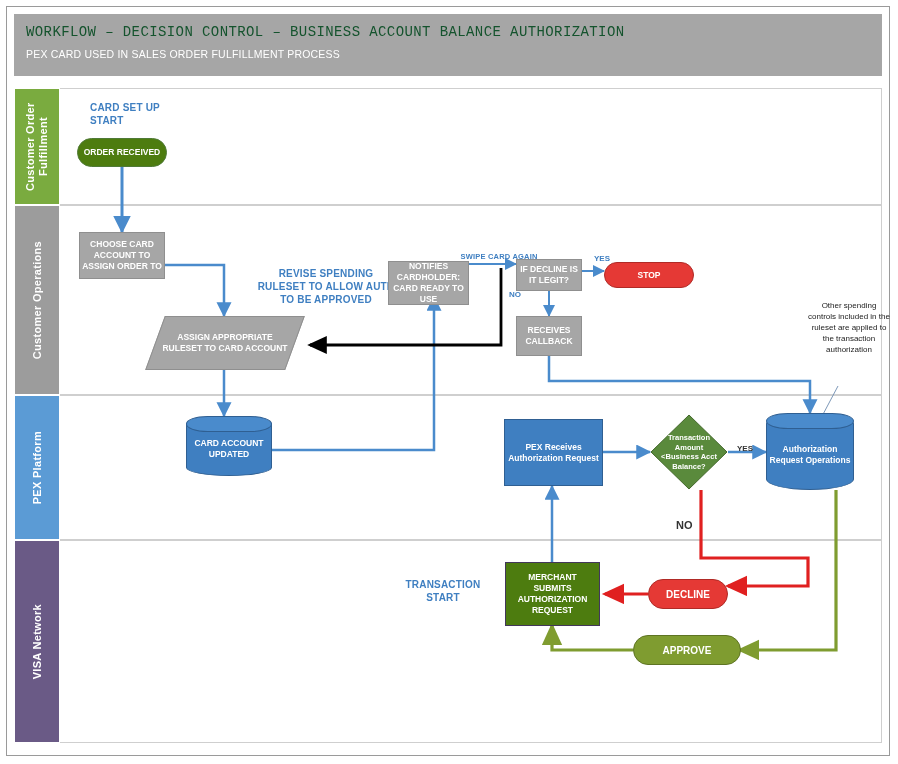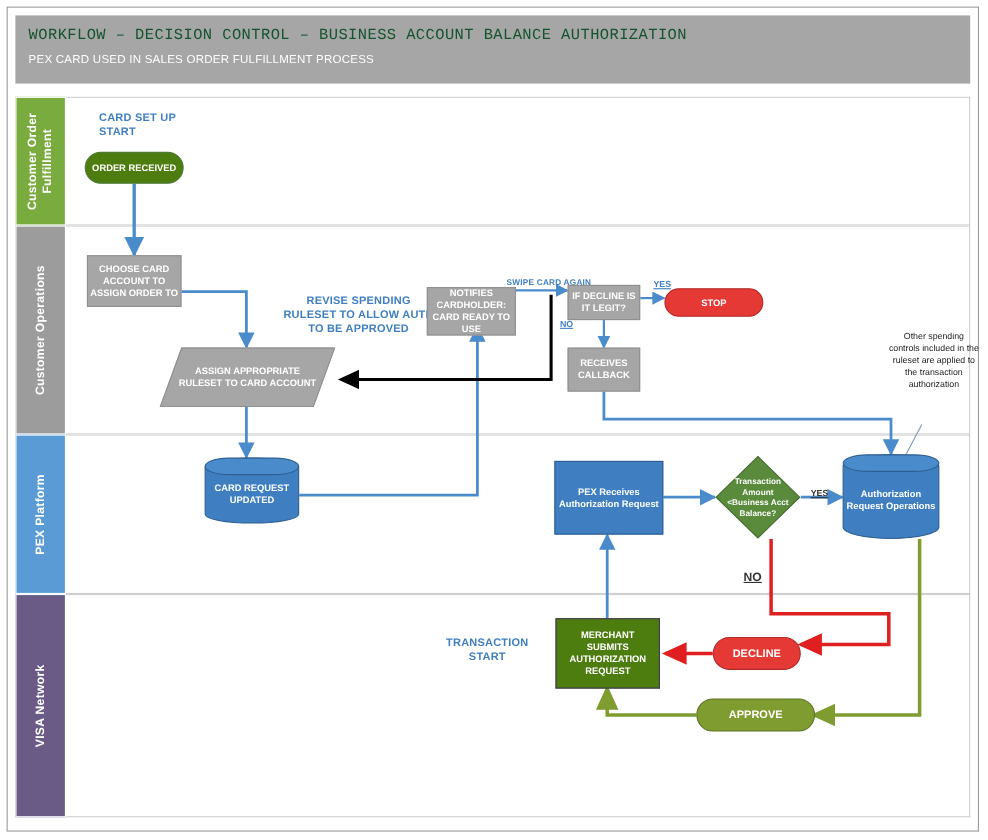--- a/index.html
+++ b/index.html
@@ -194,21 +194,20 @@
     color: #222222;
     line-height: 11px;
     text-align: center;
     font-weight: normal;
   }
   .yn {
     position: absolute;
     font-size: 8px;
     font-weight: bold;
     color: #333333;
-    text-decoration: underline;
   }
   .yn.blue { color: #3f7fc1; }
   svg.overlay {
     position: absolute;
     left: 0; top: 0;
     width: 898px; height: 764px;
     pointer-events: none;
   }
 </style>
 </head>
@@ -309,21 +308,21 @@
   <div class="yn blue" style="left:594px; top:254px;">YES</div>
   <div class="yn blue" style="left:509px; top:290px;">NO</div>
 
   <div class="shape terminator red-term" style="left:604px; top:262px; width:90px; height:26px;">STOP</div>
 
   <div class="shape gray-box" style="left:516px; top:316px; width:66px; height:40px;">RECEIVES CALLBACK</div>
 
   <div class="note" style="left:808px; top:300px; width:82px;">Other spending controls included in the ruleset are applied to the transaction authorization</div>
 
   <div class="cylinder" style="left:186px; top:416px; width:86px; height:60px;">
-    <span class="ctext">CARD REQUEST UPDATED</span>
+    <span class="ctext">CARD ACCOUNT UPDATED</span>
   </div>
 
   <div class="shape blue-box" style="left:504px; top:419px; width:99px; height:67px;">PEX Receives Authorization Request</div>
 
   <div class="diamond-wrap" style="left:650px; top:414px; width:78px; height:76px;">
     <svg width="78" height="76" viewBox="0 0 78 76" style="position:absolute;left:0;top:0;">
       <polygon points="39,1 77,38 39,75 1,38" fill="#5a8a3c" stroke="#44692c" stroke-width="1"></polygon>
     </svg>
     <div class="dtext">Transaction Amount &lt;Business Acct Balance?</div>
   </div>

